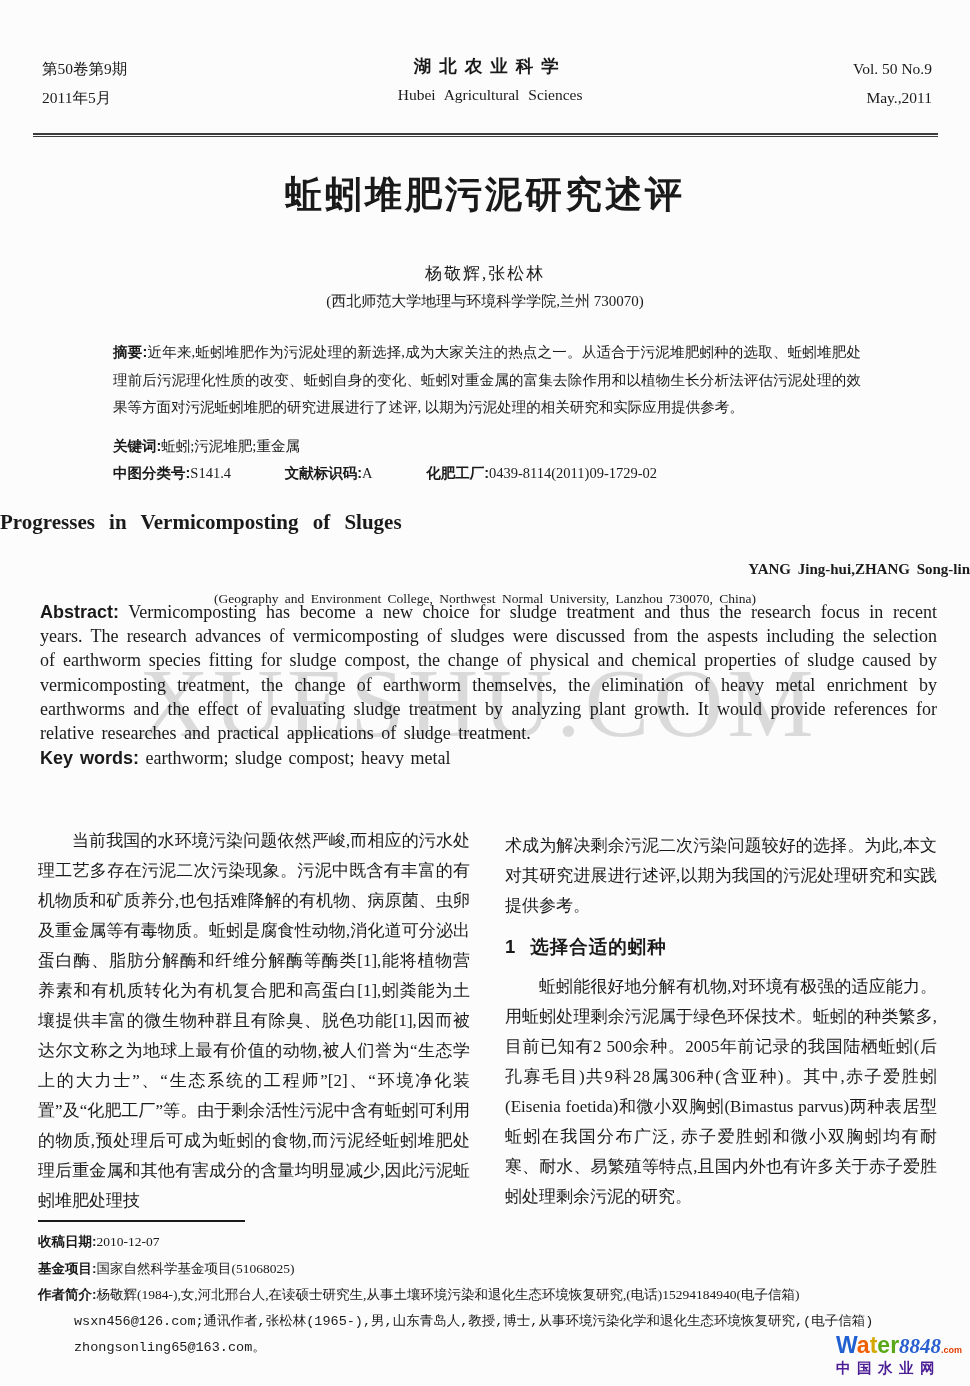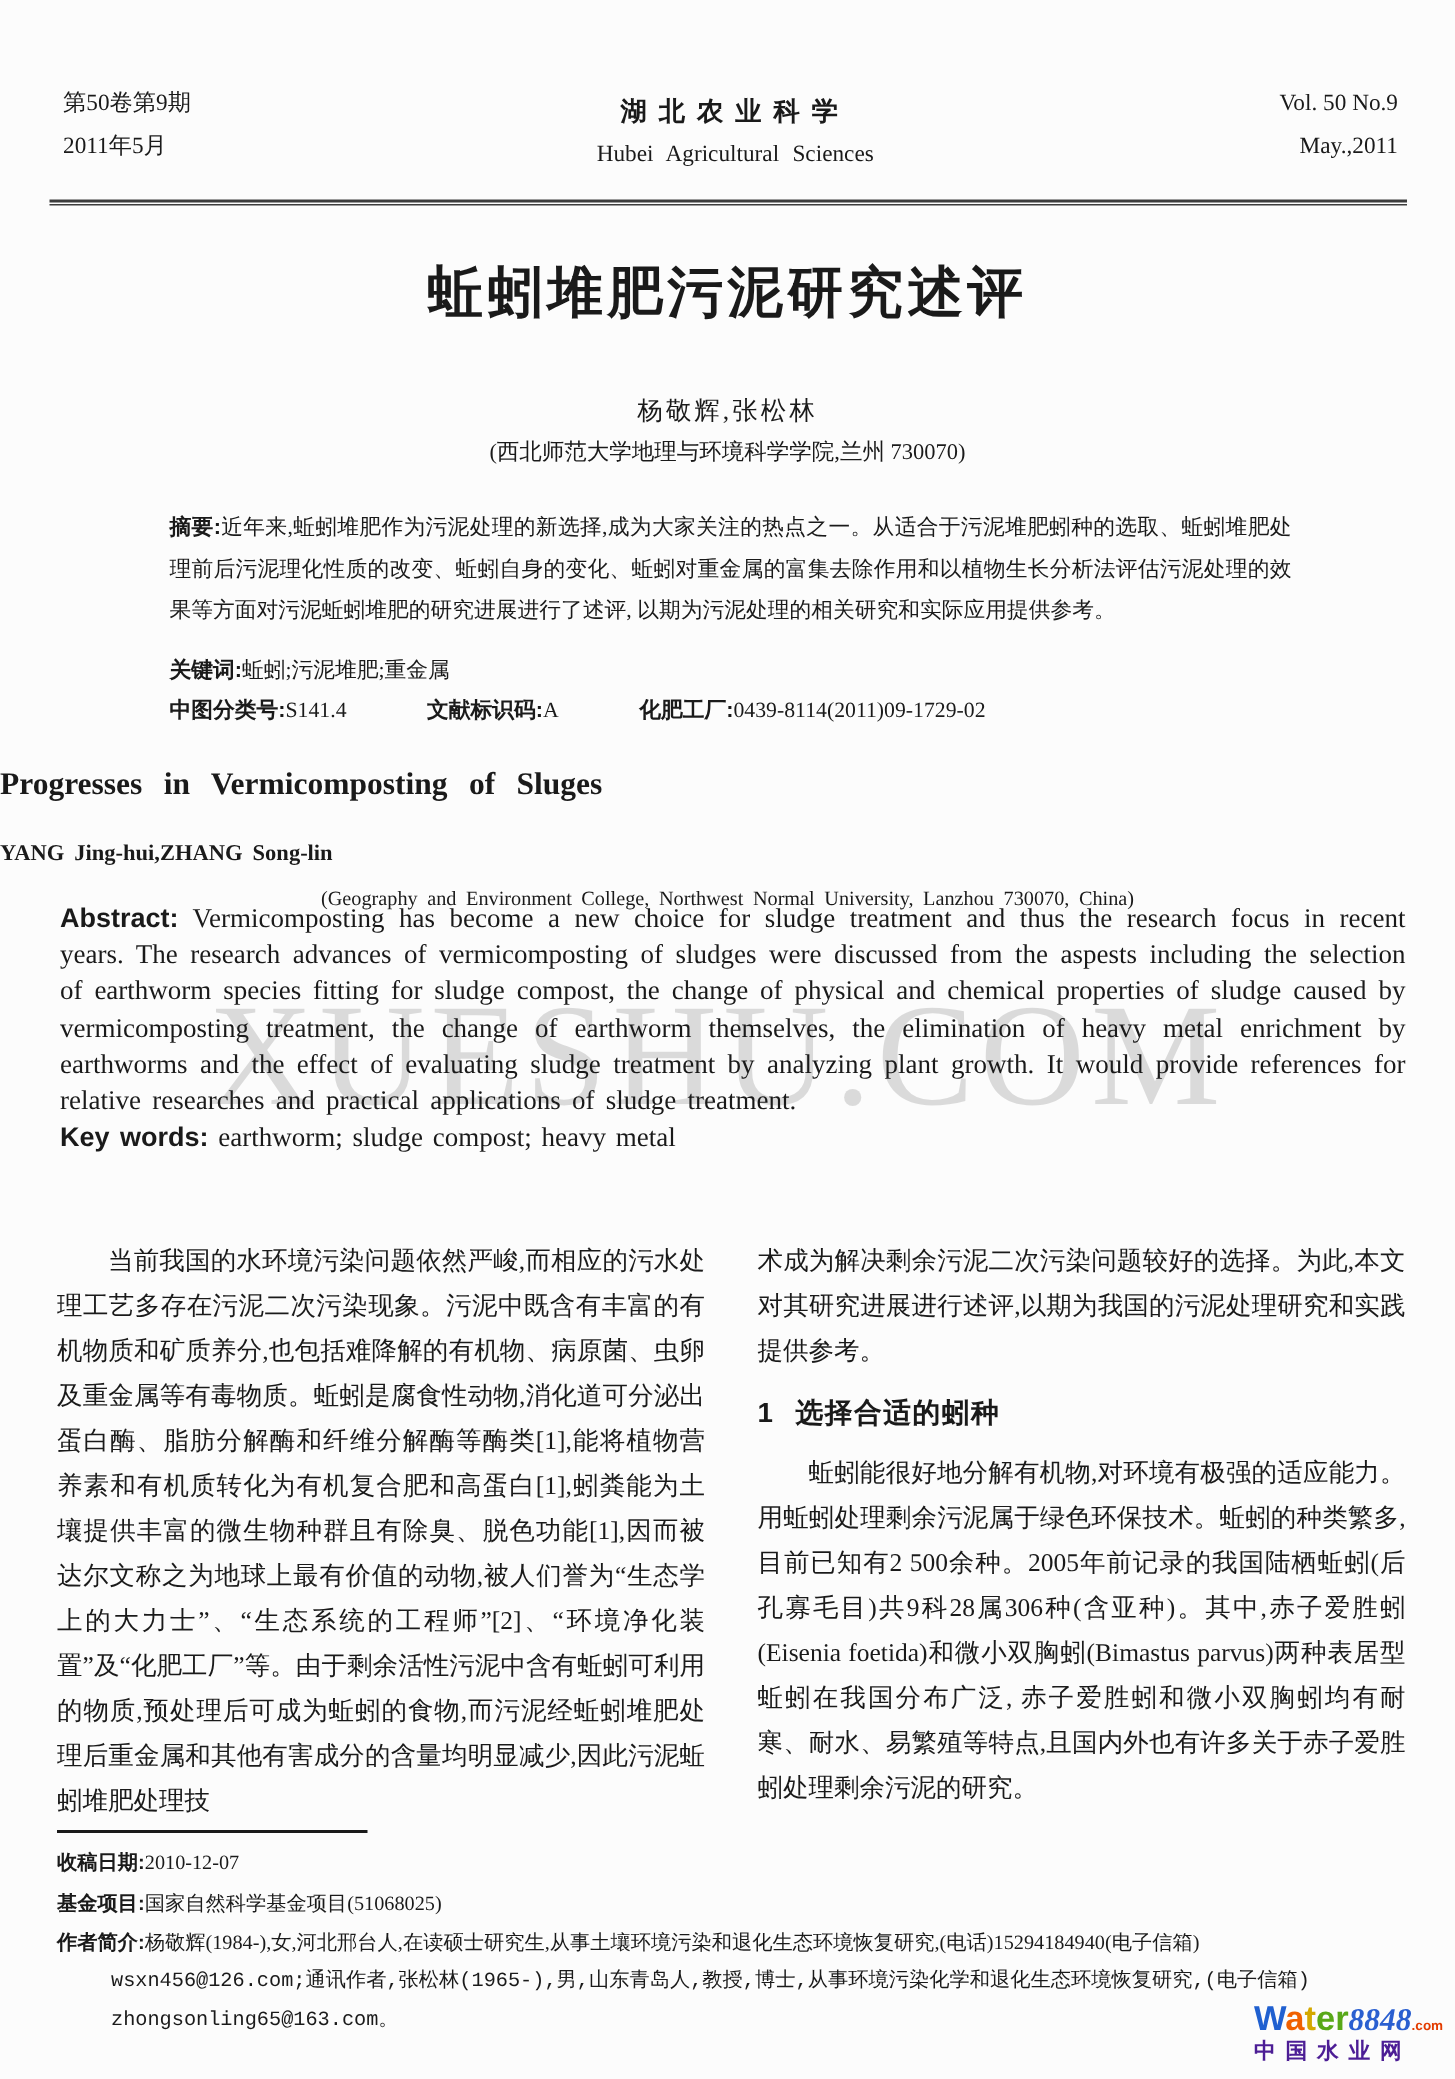--- a/index.html
+++ b/index.html
@@ -6,21 +6,21 @@
   html,body { background:#ffffff; }
   .page {
     position:relative; width:970px; height:1386px;
     background:#fcfcfc; color:#1a1a1a;
     font-family:"Liberation Serif", serif;
     overflow:hidden;
   }
   
   .journal-header {
     position:absolute; top:54px; left:42px; right:38px;
-    display:flex; justify-content:space-between; align-items:flex-end;
+    display:flex; justify-content:space-between; align-items:flex-start;
   }
   .jh-left { font-size:15.5px; line-height:29px; }
   .jh-center { text-align:center; }
   .jh-center .cn { font-size:17.5px; letter-spacing:8px; font-weight:bold; }
   .jh-center .en { font-size:15.5px; margin-top:8px; word-spacing:5px; }
   .jh-right { text-align:right; font-size:15.5px; line-height:29px; }
   .double-rule {
     position:absolute; top:133px; left:33px; width:905px; height:4px;
     border-top:2px solid #3c3c3c; border-bottom:1px solid #3c3c3c;
   }
@@ -39,38 +39,38 @@
   .b-label { font-weight:bold; font-family:"Liberation Sans", sans-serif; }
   .keywords-cn { position:absolute; top:437px; left:113px; font-size:14.5px; }
   .classification { position:absolute; top:464px; left:113px; font-size:14.5px; }
   .classification .group { margin-right:50px; }
   .classification .group:last-child { margin-right:0; }
   
   .title-en {
     position:absolute; top:510px; left:0; width:100%;
     text-align:left; font-size:21px; font-weight:bold; word-spacing:9px;
   }
-  .authors-en { position:absolute; top:561px; left:0; width:100%; text-align:left; font-size:15px; font-weight:bold; word-spacing:3px; }
+  .authors-en { position:absolute; top:561px; left:0; width:100%; text-align:right; font-size:15px; font-weight:bold; word-spacing:3px; }
   .affil-en { position:absolute; top:591px; left:0; width:100%; text-align:center; font-size:13.5px; word-spacing:3px; }
   .abstract-en {
     position:absolute; top:600px; left:40px; width:897px;
     font-size:18px; line-height:24.2px; text-align:justify; word-spacing:3px;
     z-index:2;
   }
   .keywords-en { margin-top:1px; word-spacing:2px; }
   .watermark {
     position:absolute; top:648px; left:50%; transform:translateX(-51%);
     font-size:97px; letter-spacing:4px; color:#000; opacity:0.13;
     white-space:nowrap; z-index:1; font-family:"Liberation Serif", serif;
   }
   
   .body-columns {
     position:absolute; top:826px; left:38px; width:899px;
     display:flex; gap:35px;
-    font-size:17px; line-height:30px; text-align:justify;
+    font-size:17px; line-height:30px; text-align:justify;align-items:center;
   }
   .col { width:432px; }
   .col p.indent { text-indent:2em; }
   .section-heading {
     font-family:"Liberation Sans", sans-serif; font-weight:bold;
     font-size:18.5px; margin:13px 0 12px; line-height:26px; text-align:left;
     letter-spacing:1px;
   }
   .section-heading .num { margin-right:14px; }
   

